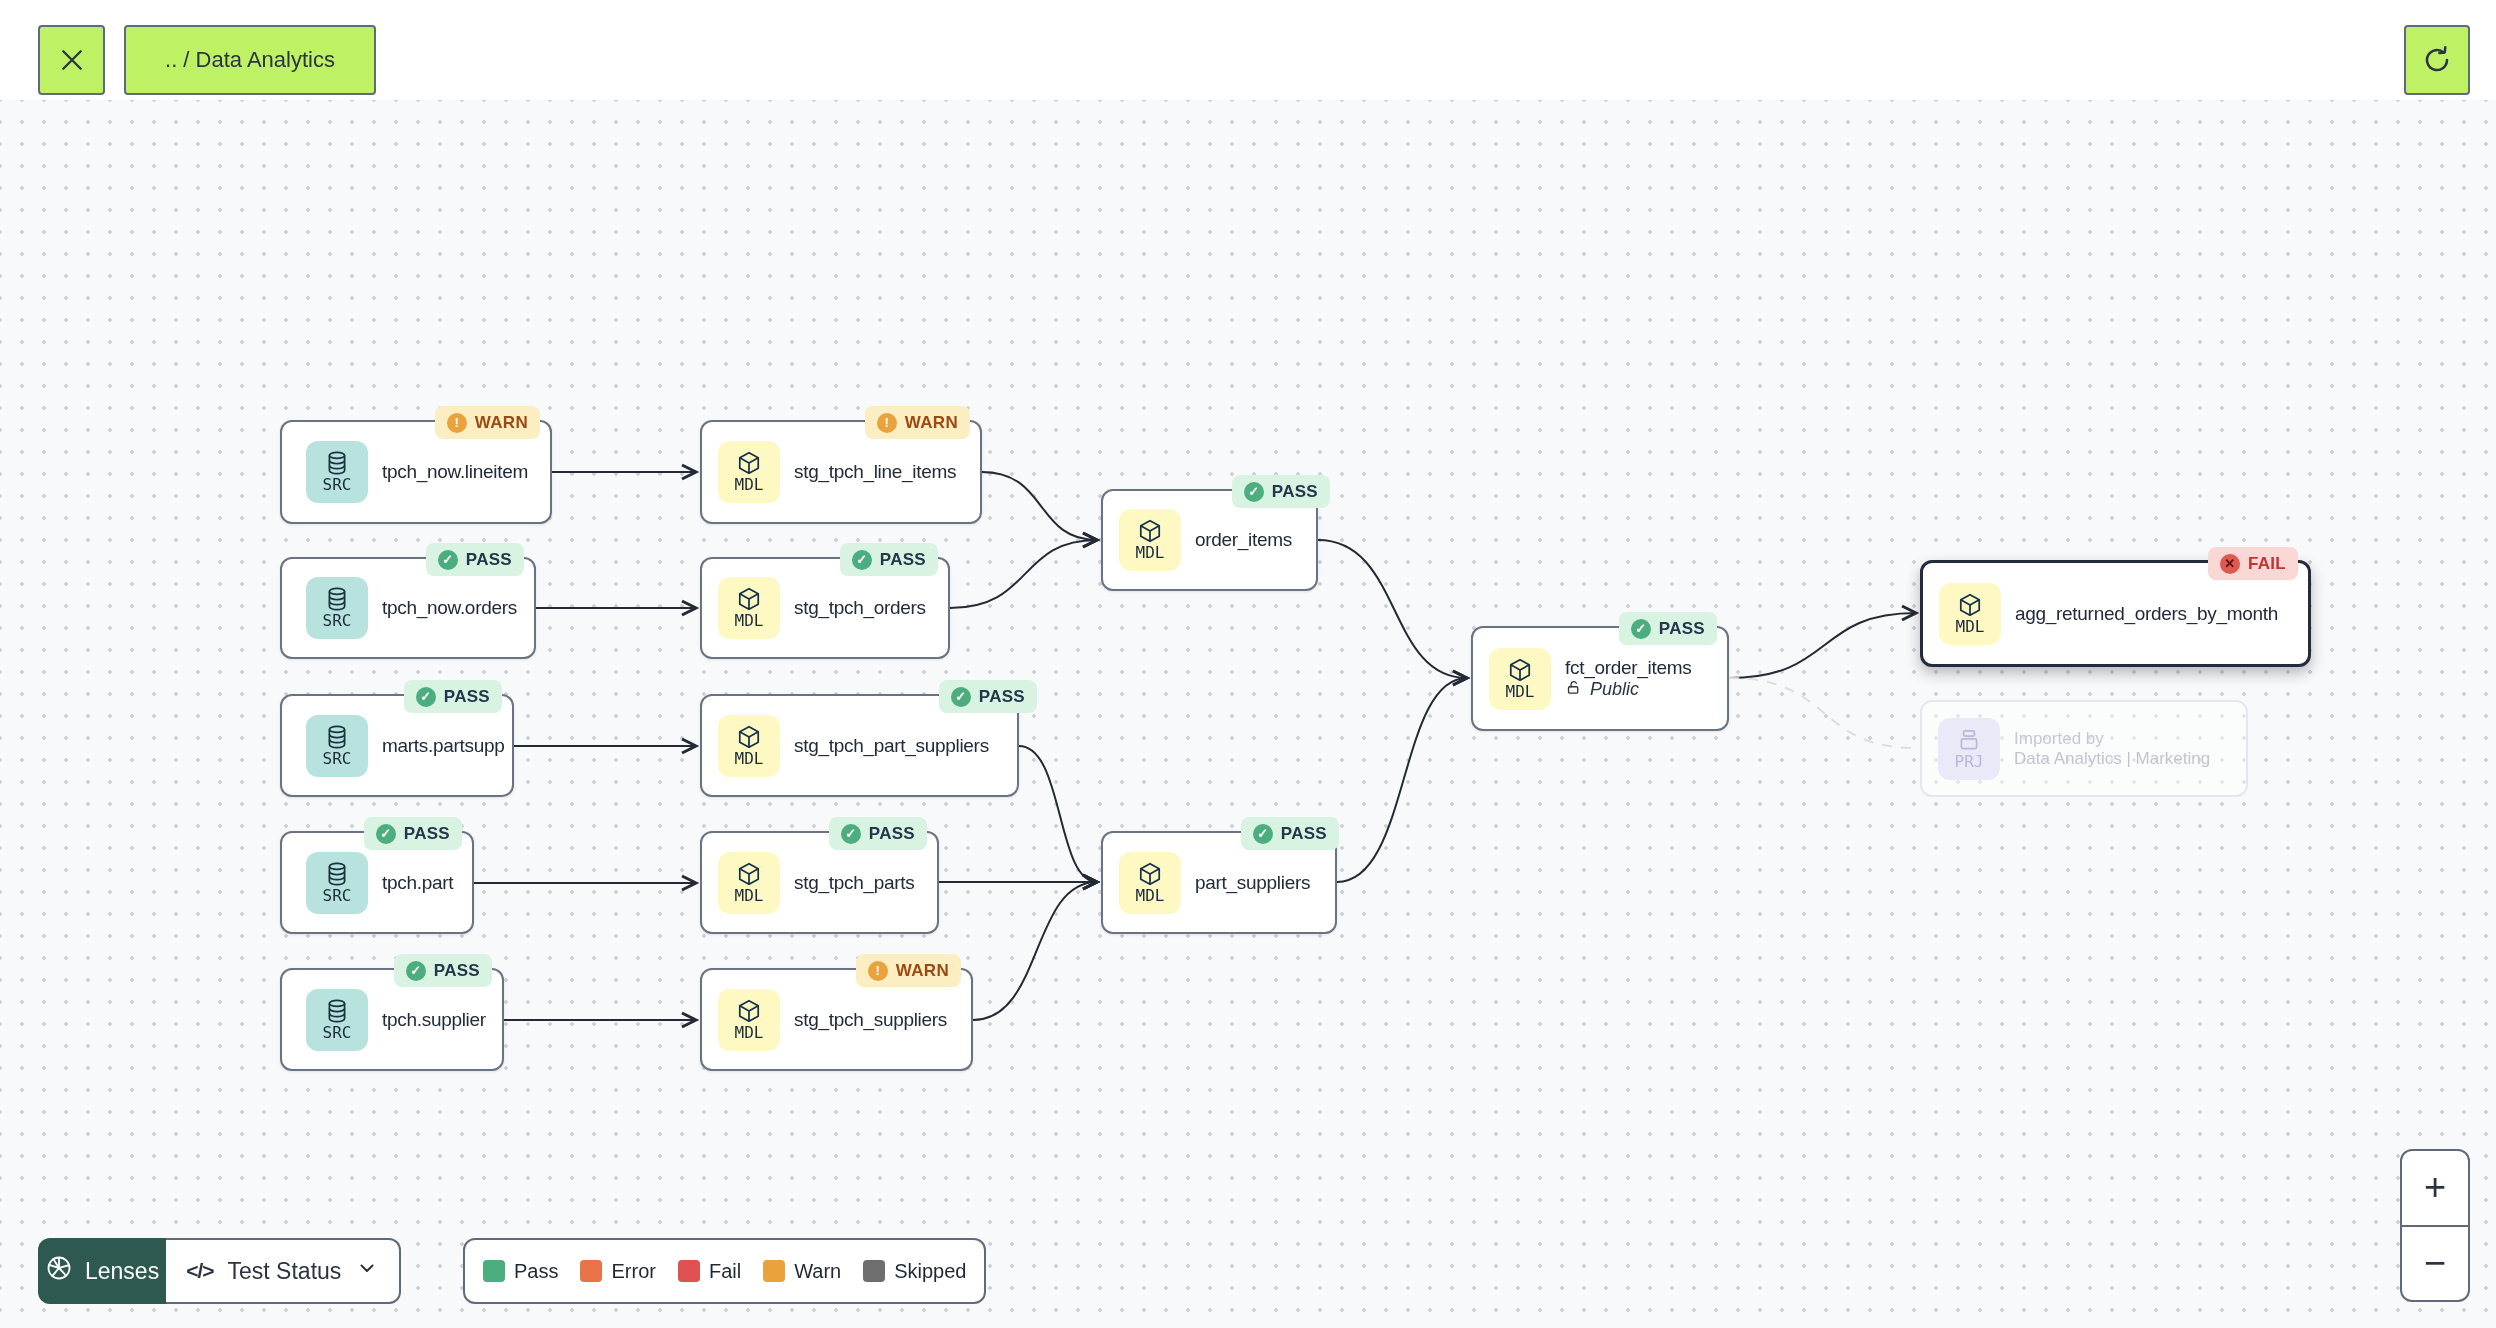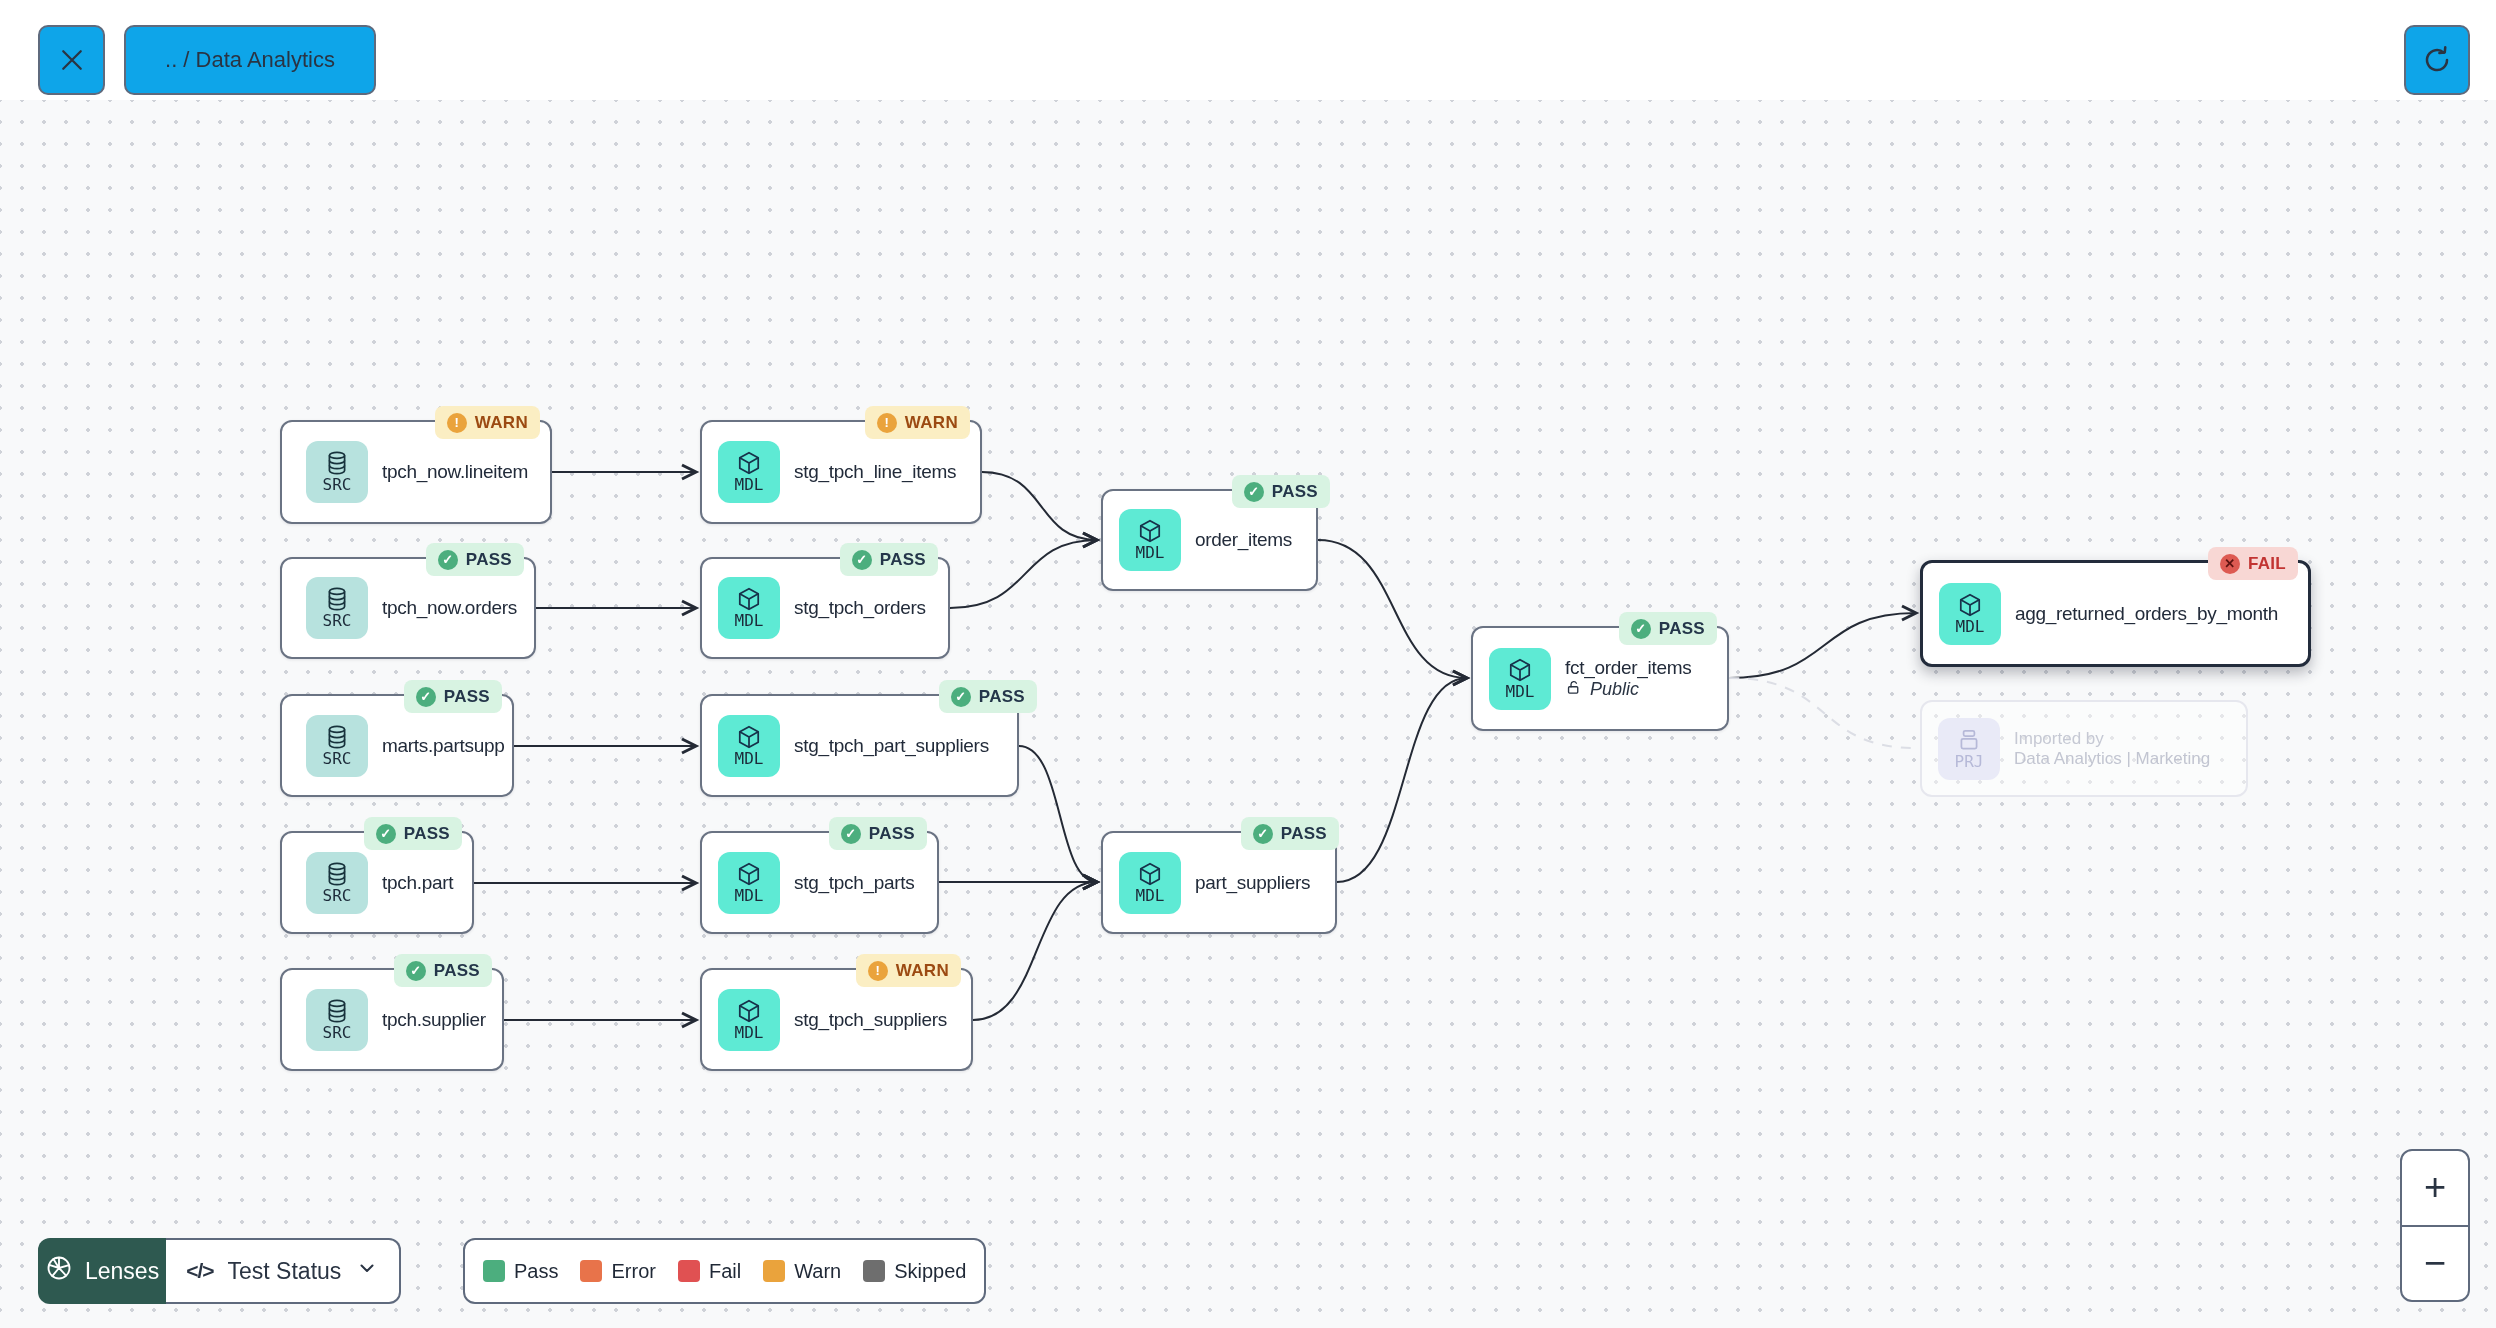--- a/index.html
+++ b/index.html
@@ -5,22 +5,22 @@
   * { box-sizing: border-box; }
   html,body { margin:0; padding:0; }
   body {
     width:2496px; height:1328px; overflow:hidden; position:relative;
     font-family:"Liberation Sans", sans-serif; background:#ffffff; color:#232c3c;
   }
 
   
   .topbar { position:absolute; top:0; left:0; width:2496px; height:100px; background:#fff; z-index:5; }
   .tbtn {
-    position:absolute; top:25px; height:70px; background:#0ea5e9;
-    border:2px solid #5f6a7d; border-radius:10px;
+    position:absolute; top:25px; height:70px; background:#bef264;
+    border:2px solid #5f6a7d; border-radius:4px;
     display:flex; align-items:center; justify-content:center; cursor:pointer; color:#2a3443;
   }
   .tbtn svg { display:block; }
   #close-btn  { left:38px;  width:67px; }
   #crumb-btn  { left:124px; width:252px; font-size:22px; }
   #search-box { left:382px; width:2006px; justify-content:flex-start; padding:0 18px 0 20px; cursor:text; }
   #refresh-btn{ left:2404px; width:66px; }
   .sinput {
     flex:1; border:none; outline:none; background:transparent;
     font-family:"Liberation Sans", sans-serif; font-size:23px; color:#1f2836; margin-left:14px;
@@ -42,21 +42,21 @@
     display:flex; align-items:center; gap:14px; padding:0 10px 0 16px;
     box-shadow:0 1px 3px rgba(25,30,45,.10); cursor:pointer;
   }
   .node.selected { border:3px solid #232c3c; box-shadow:0 6px 14px rgba(25,30,45,.30); }
   .node.ghost { border:2px solid #e6e7ee; background:rgba(255,255,255,.45); box-shadow:none; }
   .nico {
     width:62px; height:62px; border-radius:12px; flex:0 0 auto;
     display:flex; flex-direction:column; align-items:center; justify-content:center; gap:1px;
   }
   .t-src { background:#b7e2de;margin-left:8px; }
-  .t-mdl { background:#5eead4; }
+  .t-mdl { background:#fef9c3; }
   .t-prj { background:#e9eaf7; }
   .nico svg { width:26px; height:26px; }
   .nico-l { font-family:"DejaVu Sans Mono", monospace; font-size:16px; line-height:1.05; color:#1c2b3a; }
   .t-prj .nico-l { color:#b6b9d8; }
   .nlabel { font-size:19px; letter-spacing:-0.3px; white-space:nowrap; color:#222b3a; }
   .ncol { display:flex; flex-direction:column; }
   .nsub { display:flex; align-items:center; gap:8px; font-size:18px; color:#2a3443;font-style:italic; }
   .ghost .nlabel, .ghost .gline1 { color:#c6c9d4; }
   .gline1 { font-size:17px; white-space:nowrap; }
   .gline2 { font-size:17px; white-space:nowrap; color:#c2c5d1; }

